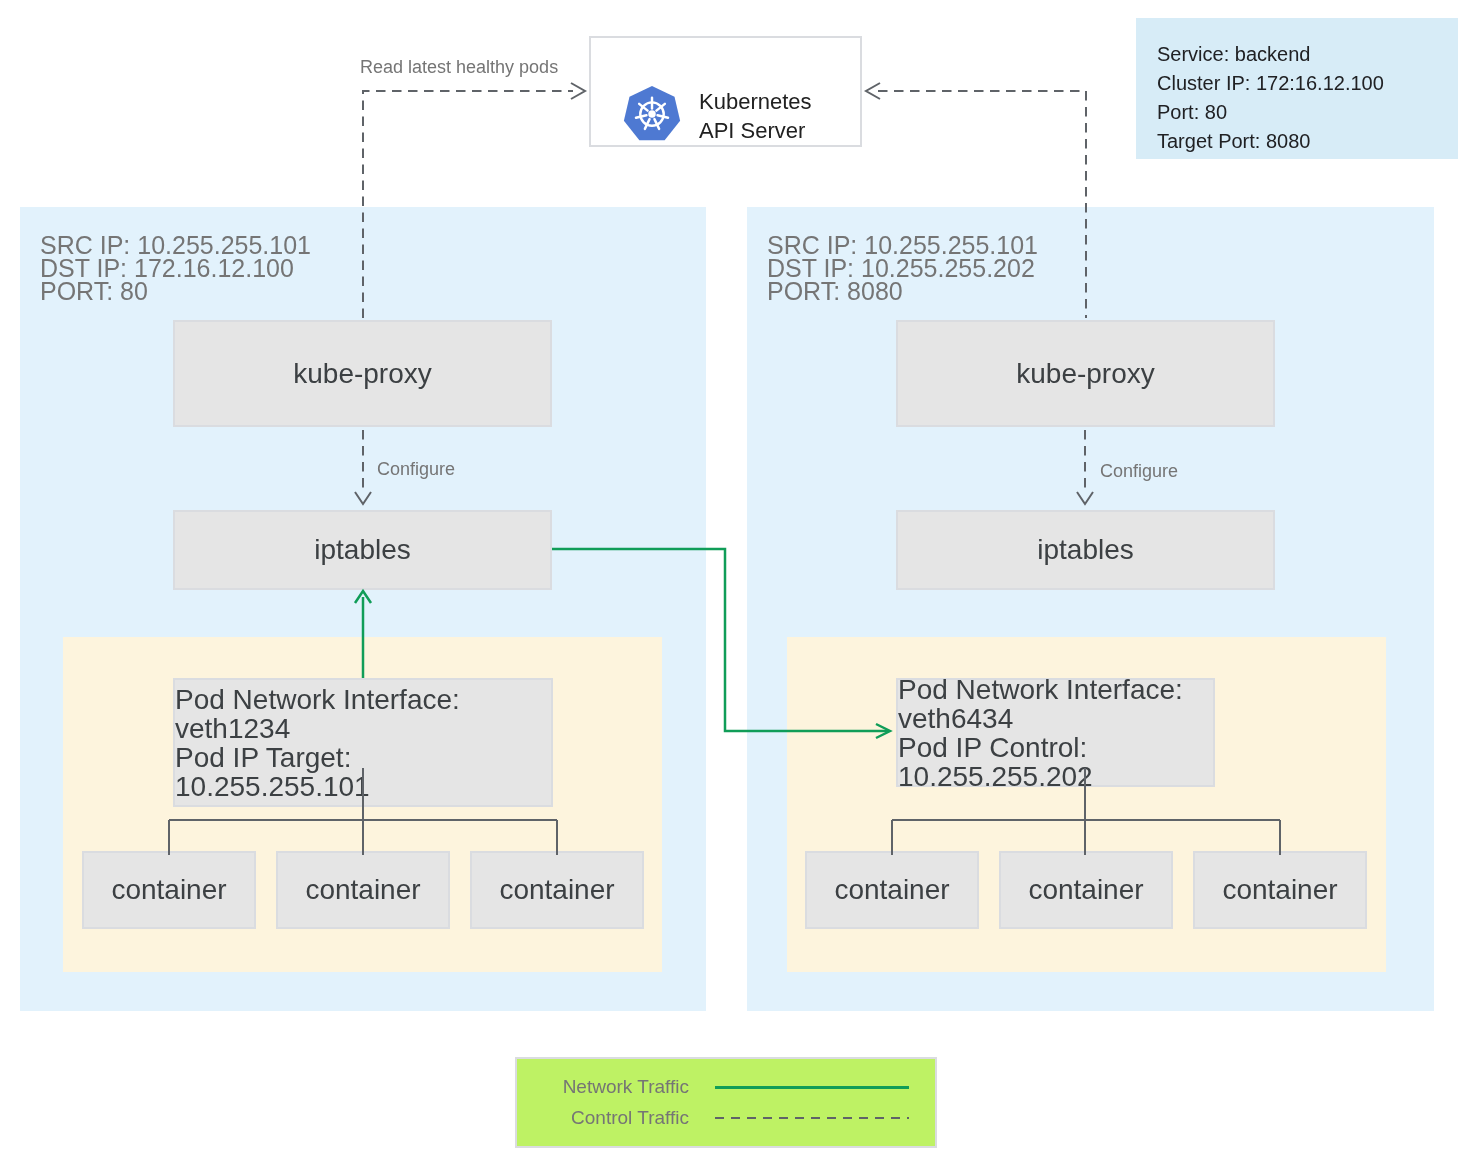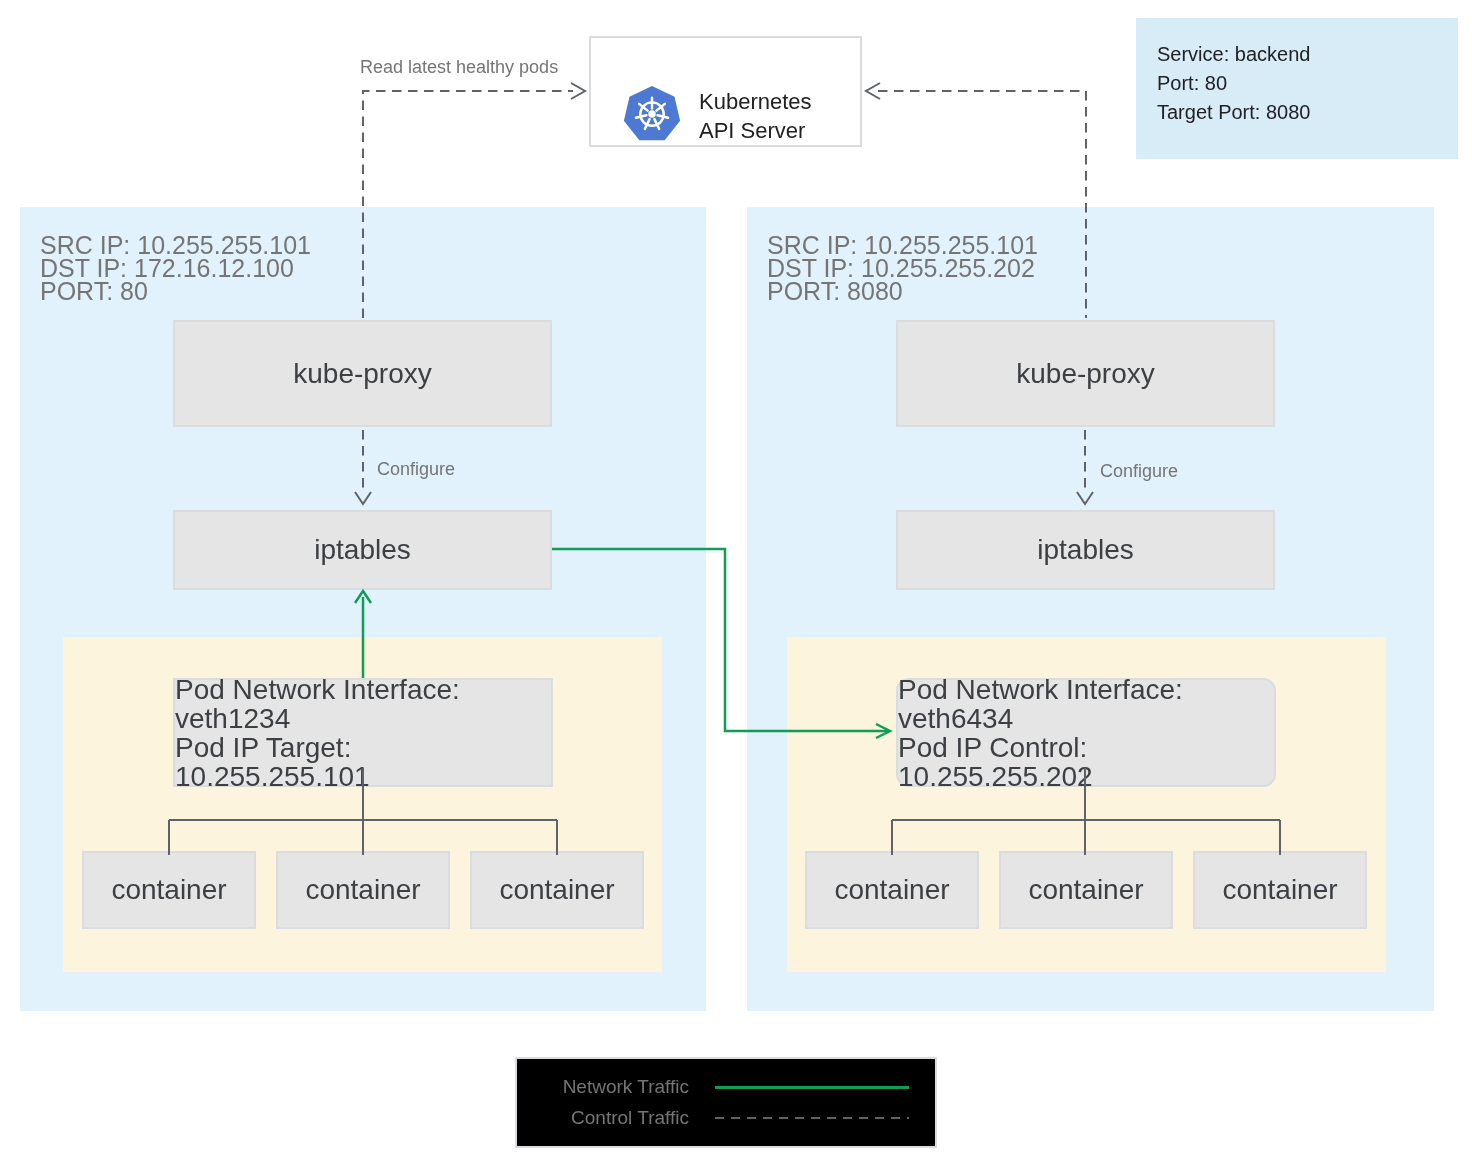--- a/index.html
+++ b/index.html
@@ -22,21 +22,21 @@
     line-height:29px;padding:22px 0 0 21px;}
   .api{display:flex;align-items:center;justify-content:flex-start;
     padding-left:30px;gap:16px;border:2px solid var(--border);background:#fff;}
   .api-text{color:#212121;font-size:22px;line-height:29px;}
   .wires{position:absolute;left:0;top:0;pointer-events:none;}
   .wires path{fill:none;}
   .dash{stroke:var(--gray-line);stroke-width:2;stroke-dasharray:9.5 6.5;}
   .ahead{stroke:var(--gray-line);stroke-width:2;}
   .green{stroke:var(--green);stroke-width:2.5;}
   .tree{stroke:var(--gray-line);stroke-width:2;}
-  .legend{background:#000000;border:2px solid var(--border);display:flex;
+  .legend{background:#bef264;border:2px solid var(--border);display:flex;
     flex-direction:column;justify-content:center;gap:9px;padding:0 26px;}
   .legend-row{display:flex;align-items:center;height:22px;}
   .legend-label{width:146px;text-align:right;color:var(--text-gray);
     font-size:19px;margin-right:26px;white-space:nowrap;}
   .legend-line{flex:1;height:0;position:relative;}
   .legend-line .bar{position:absolute;left:0;right:0;}
   .bar.solid{height:3px;top:-1px;background:var(--green);}
   .bar.dashed{height:2px;top:-1px;
     background:repeating-linear-gradient(90deg,var(--gray-line) 0 9px,transparent 9px 16px);}
 </style>
@@ -67,20 +67,21 @@
       </g>
     </svg>
     <div class="api-text">
       <div>Kubernetes</div>
       <div>API Server</div>
     </div>
   </div>
 
   <div class="abs service" style="left:1136px;top:18px;width:322px;height:141px;">
     <div>Service: backend</div>
+    <div>Cluster IP: 172:16.12.100</div>
     <div>Port: 80</div>
     <div>Target Port: 8080</div>
   </div>
 
   <div class="abs info" style="left:40px;top:234px;">
     <div>SRC IP: 10.255.255.101</div>
     <div>DST IP: 172.16.12.100</div>
     <div>PORT: 80</div>
   </div>
 
@@ -97,25 +98,25 @@
     <span>kube-proxy</span>
   </div>
 
   <div class="abs wbox" style="left:173px;top:510px;width:379px;height:80px;">
     <span>iptables</span>
   </div>
   <div class="abs wbox" style="left:896px;top:510px;width:379px;height:80px;">
     <span>iptables</span>
   </div>
 
-  <div class="abs wbox col" style="left:173px;top:678px;width:380px;height:109px;">
+  <div class="abs wbox col" style="left:173px;top:678px;width:380px;height:129px;">
     <div>Pod Network Interface: veth1234</div>
     <div>Pod IP Target: 10.255.255.101</div>
   </div>
-  <div class="abs wbox col" style="left:896px;top:678px;width:380px;height:109px;border-radius:13px;">
+  <div class="abs wbox col" style="left:896px;top:678px;width:319px;height:109px;">
     <div>Pod Network Interface: veth6434</div>
     <div>Pod IP Control: 10.255.255.202</div>
   </div>
 
   <div class="abs wbox" style="left:82px;top:851px;width:174px;height:78px;">
     <span>container</span>
   </div>
   <div class="abs wbox" style="left:276px;top:851px;width:174px;height:78px;">
     <span>container</span>
   </div>

